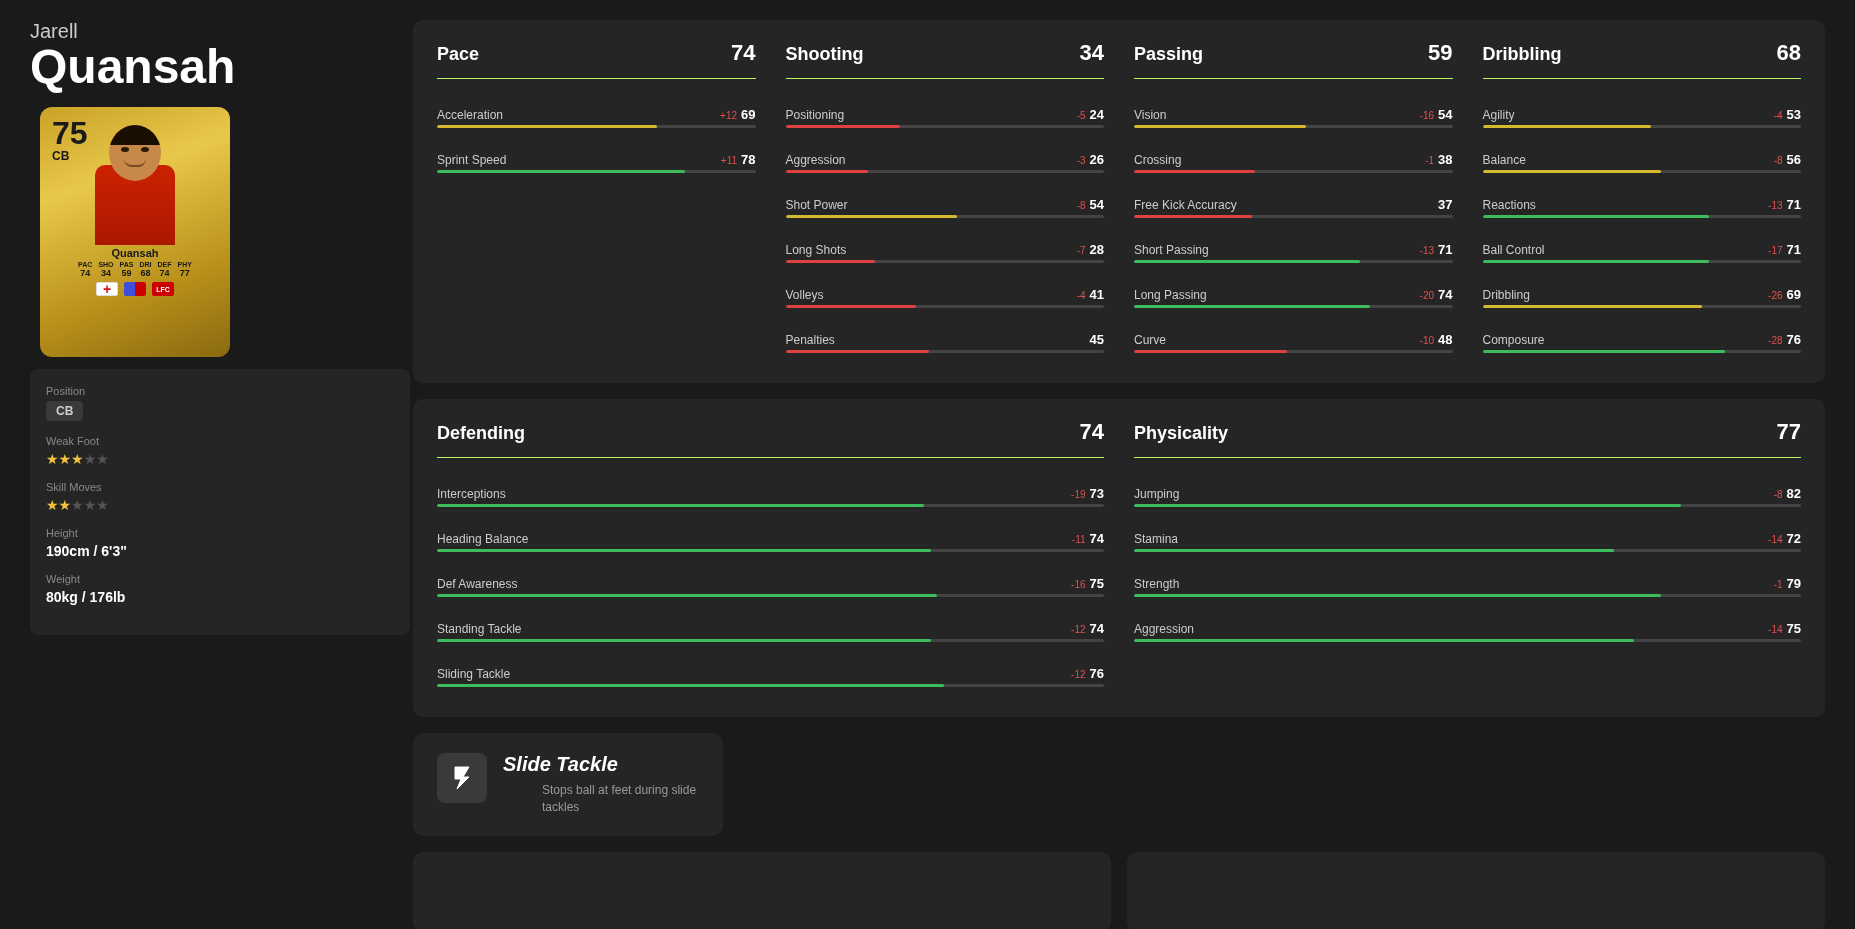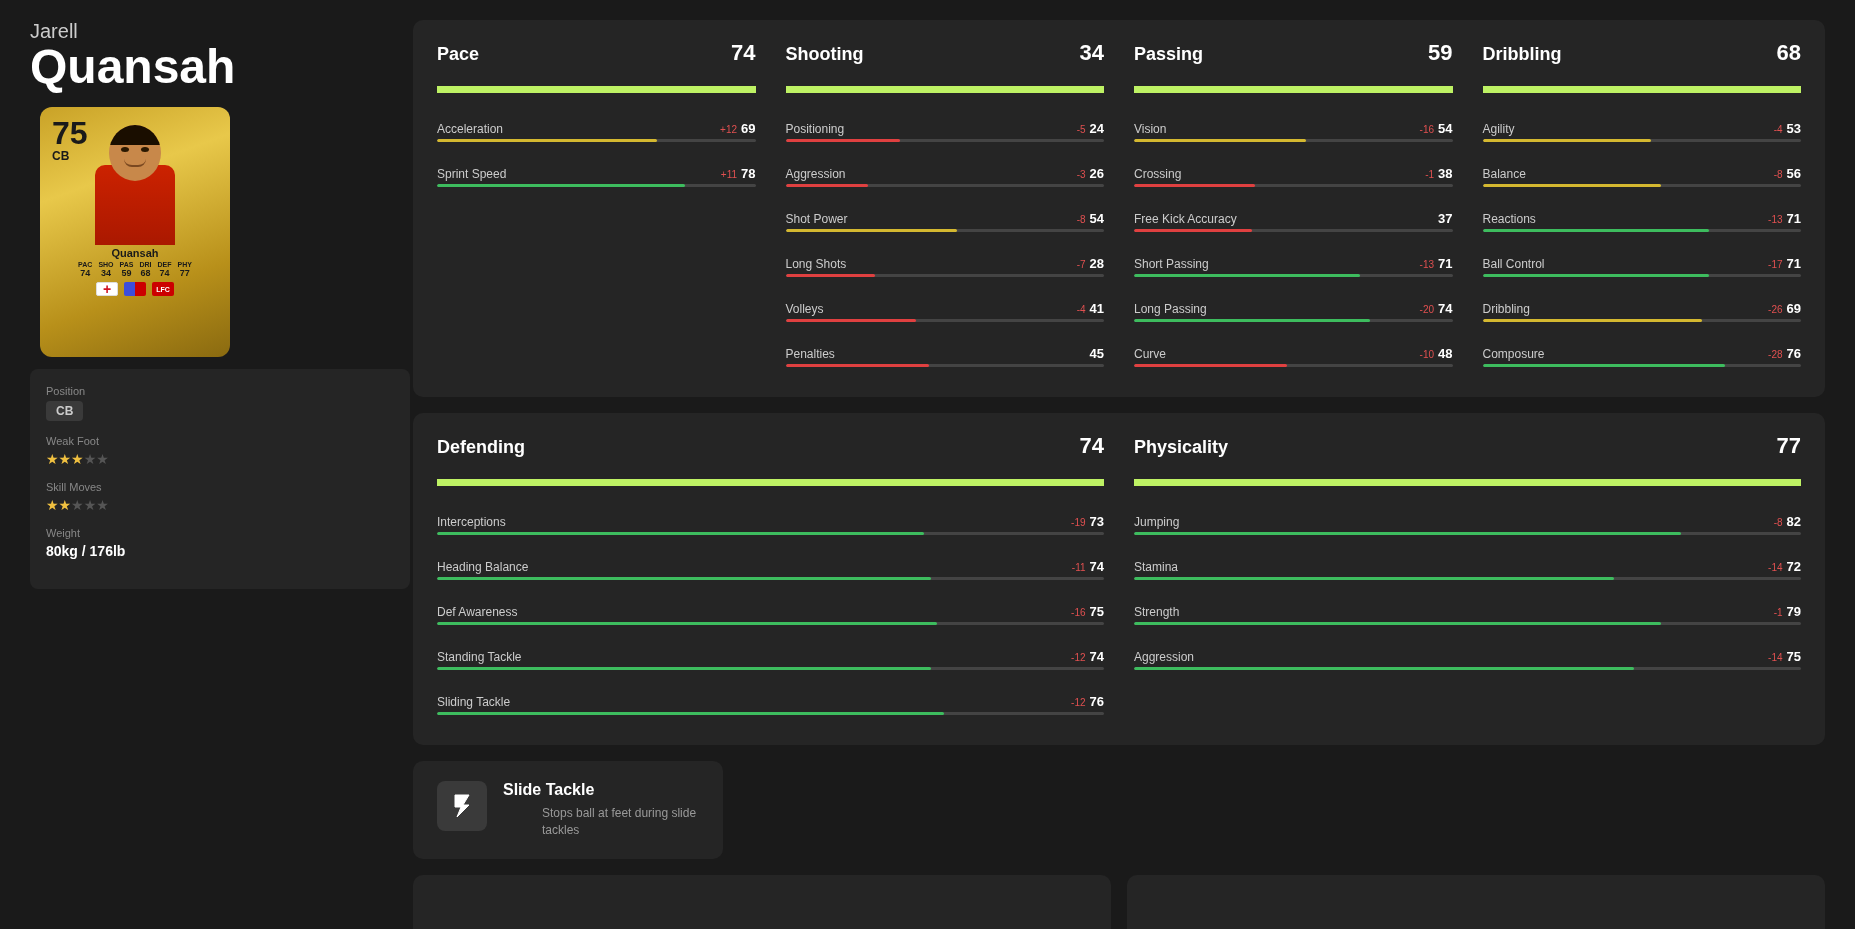--- a/index.html
+++ b/index.html
@@ -171,22 +171,22 @@
       gap: 0 30px;
     }
     .stat-category {
       min-width: 0;
     }
     .category-header {
       display: flex;
       justify-content: space-between;
       align-items: baseline;
       margin-bottom: 14px;
-      border-bottom: 7px solid #bef264;
-      padding-bottom: 20px;
+      border-bottom: 1px solid #bef264;
+      padding-bottom: 12px;
     }
     .category-name {
       font-size: 18px;
       font-weight: 700;
     }
     .category-value {
       font-size: 22px;
       font-weight: 900;
     }
     .stat-item {
@@ -245,23 +245,24 @@
       height: 50px;
       background: #3a3a3a;
       border-radius: 8px;
       display: flex;
       align-items: center;
       justify-content: center;
       font-size: 22px;
       flex-shrink: 0;
     }
     .trait-title {
-      font-size: 16px;
+      font-size: 20px;
       font-weight: 700;
       margin-bottom: 6px;
+      font-style: italic;
     }
     .trait-desc {
       font-size: 12px;
       color: #999;
       line-height: 1.4;
       margin-left: 39px;
     }
   </style>
 </head>
 <body>
@@ -344,20 +345,24 @@
           <span>★★★</span><span class="empty">★★</span>
         </div>
       </div>
       <div class="info-row">
         <div class="info-label">Skill Moves</div>
         <div class="stars">
           <span>★★</span><span class="empty">★★★</span>
         </div>
       </div>
       <div class="info-row">
+        <div class="info-label">Height</div>
+        <div class="info-value">190cm / 6'3"</div>
+      </div>
+      <div class="info-row">
         <div class="info-label">Weight</div>
         <div class="info-value">80kg / 176lb</div>
       </div>
     </div>
   </div>
 
   <div class="main-panel">
 
     <div class="stats-card">
       <div class="stats-grid" id="top-grid">

